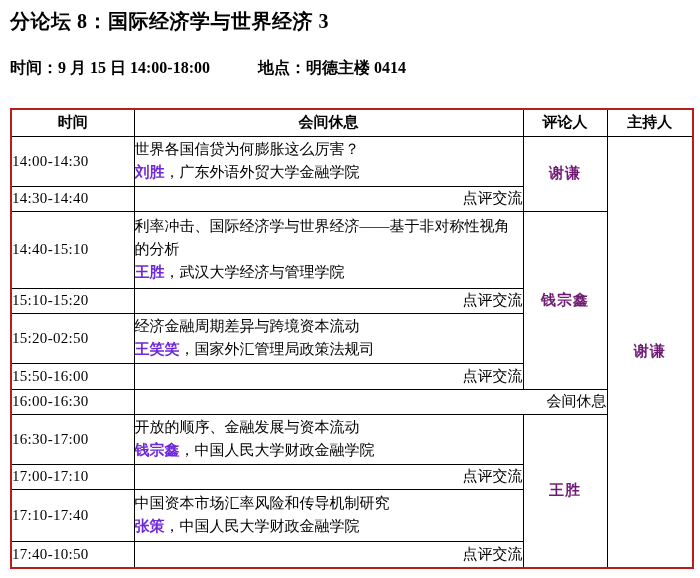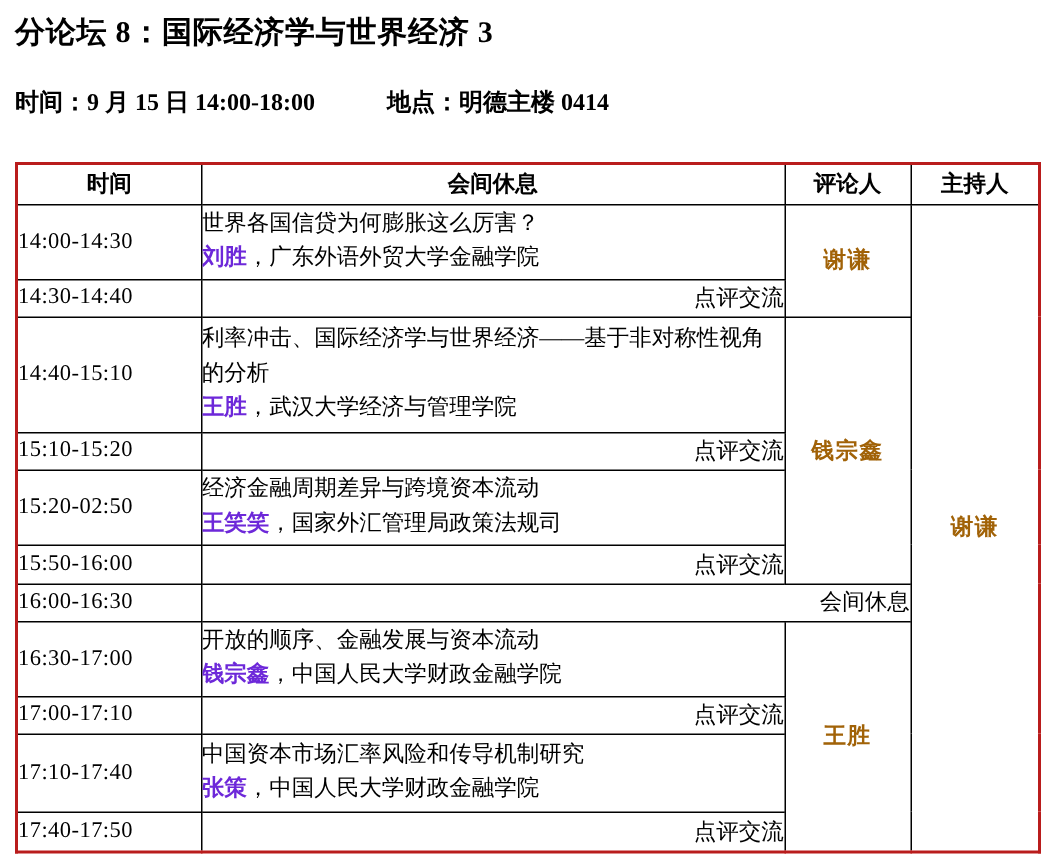--- a/index.html
+++ b/index.html
@@ -74,21 +74,21 @@
     padding: 0 8px;
     text-align: right;
   }
   .presenter-name {
     color: #6d28d9;
     font-weight: bold;
   }
   td.person-cell {
     text-align: center;
     vertical-align: middle;
-    color: #a16207;
+    color: #701a75;
     font-weight: bold;
     letter-spacing: 1px;
   }
   tr.h50 { height: 50px; }
   tr.h25 { height: 25px; }
   tr.h26 { height: 26px; }
   tr.h27 { height: 27px; }
   tr.h52 { height: 52px; }
   tr.h77 { height: 77px; }
 </style>
@@ -172,17 +172,17 @@
     <td class="plain-cell">点评交流</td>
   </tr>
   <tr class="h52">
     <td class="time-cell">17:10-17:40</td>
     <td class="paper-cell">
       <div>中国资本市场汇率风险和传导机制研究</div>
       <div><span class="presenter-name">张策</span><span>，中国人民大学财政金融学院</span></div>
     </td>
   </tr>
   <tr class="h27">
-    <td class="time-cell">17:40-17:50</td>
+    <td class="time-cell">17:40-10:50</td>
     <td class="plain-cell">点评交流</td>
   </tr>
 </tbody>
   </table>
 
 </body></html>

